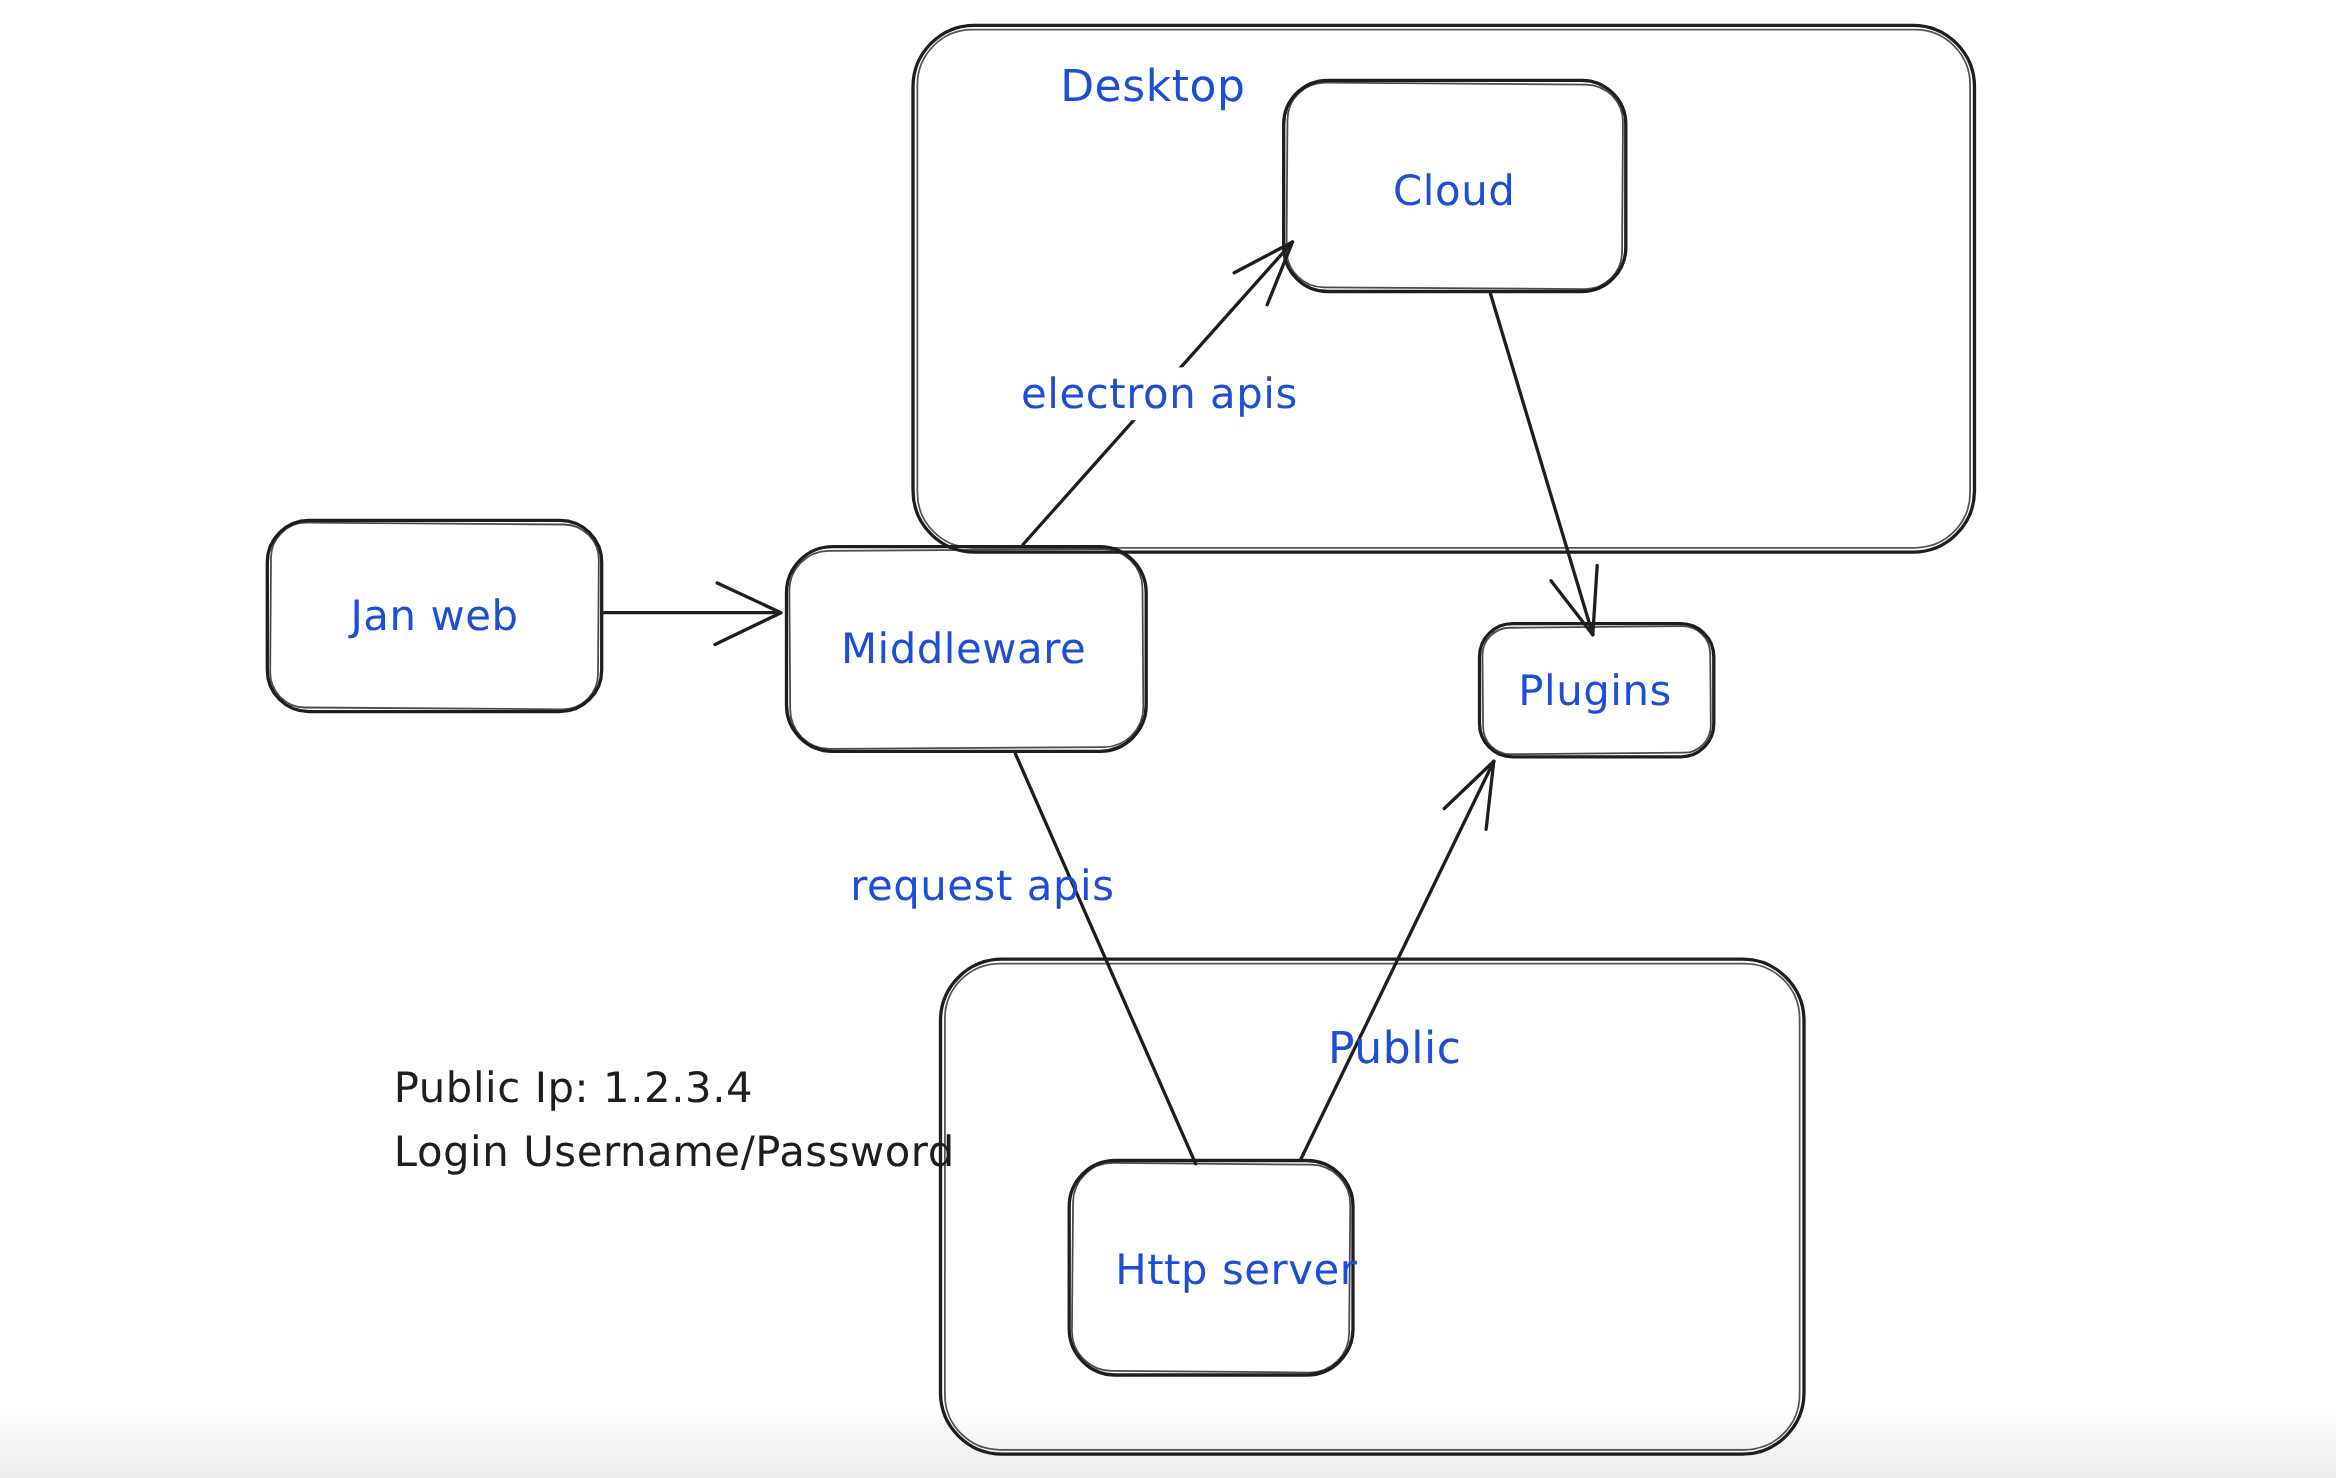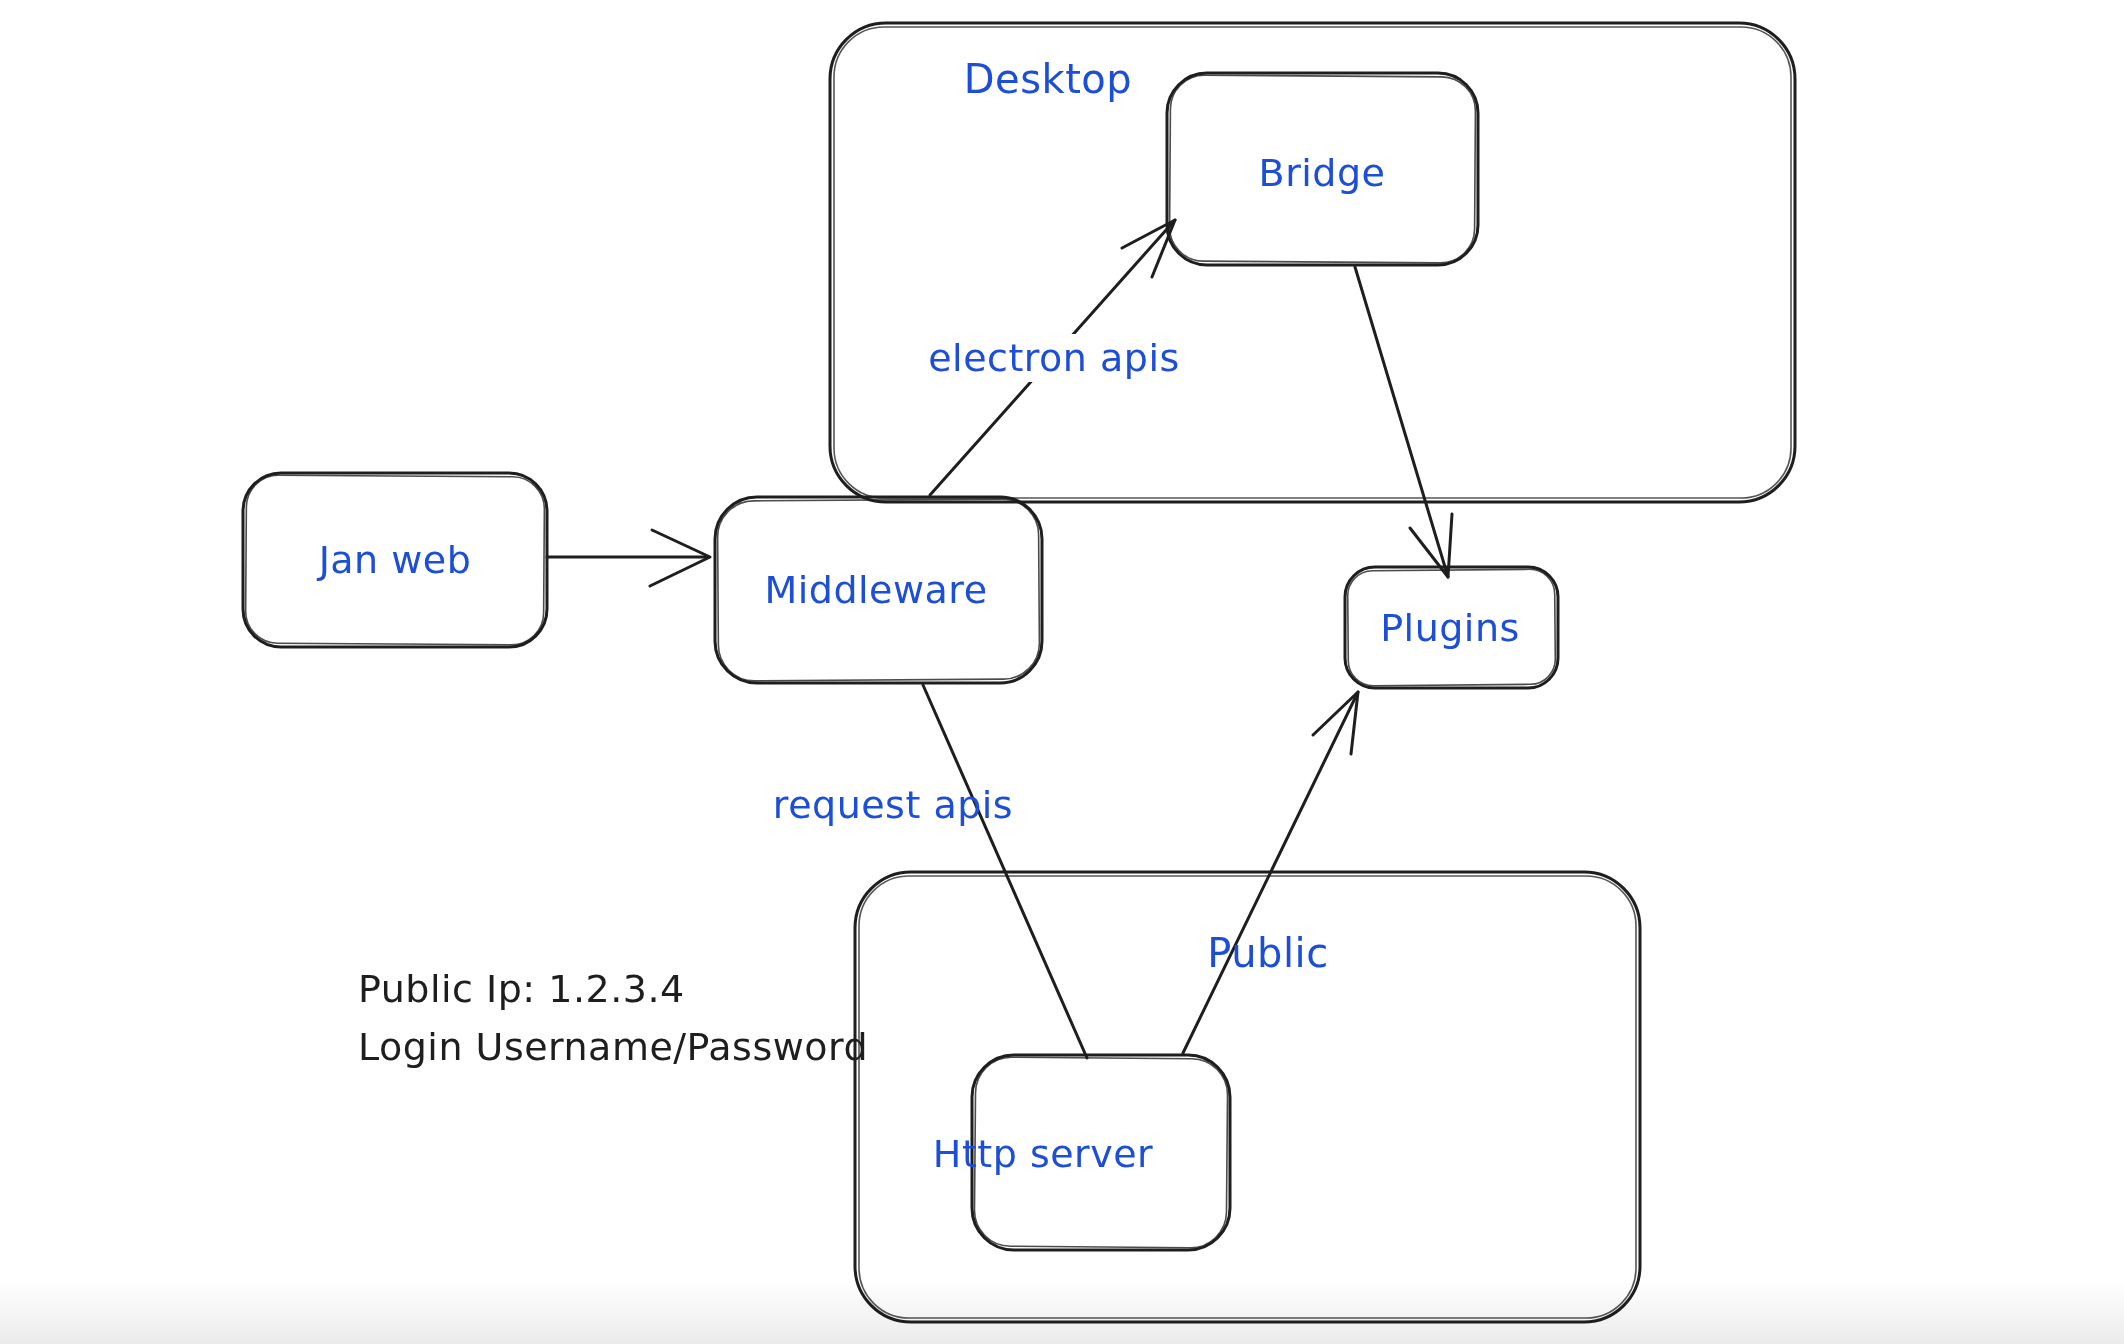--- a/index.html
+++ b/index.html
@@ -103,23 +103,23 @@
       <line x1="1183" y1="1053" x2="1358" y2="692"></line>
       <path d="M 1313 735 L 1358 692 L 1351 754"></path>
     </g>
   </svg>
 
   <div class="lbl container-lbl" style="left:1048px; top:79px;">Desktop</div>
   <div class="lbl container-lbl" style="left:1268px; top:953px;">Public</div>
 
   <div class="lbl" style="left:395px; top:560px;">Jan web</div>
   <div class="lbl" style="left:876px; top:590px;">Middleware</div>
-  <div class="lbl" style="left:1322px; top:173px;">Bridge</div>
+  <div class="lbl" style="left:1322px; top:173px;">Cloud</div>
   <div class="lbl" style="left:1450px; top:628px;">Plugins</div>
-  <div class="lbl" style="left:1043px; top:1154px;">Http server</div>
+  <div class="lbl" style="left:1124px; top:1154px;">Http server</div>
 
   <div class="lbl edge-lbl-bg" style="left:1054px; top:358px;">electron apis</div>
   <div class="lbl" style="left:893px; top:805px;">request apis</div>
 
   <div class="annotation">
     <div>Public Ip: 1.2.3.4</div>
     <div>Login Username/Password</div>
   </div>
 
   <div class="bottom-fade"></div>

